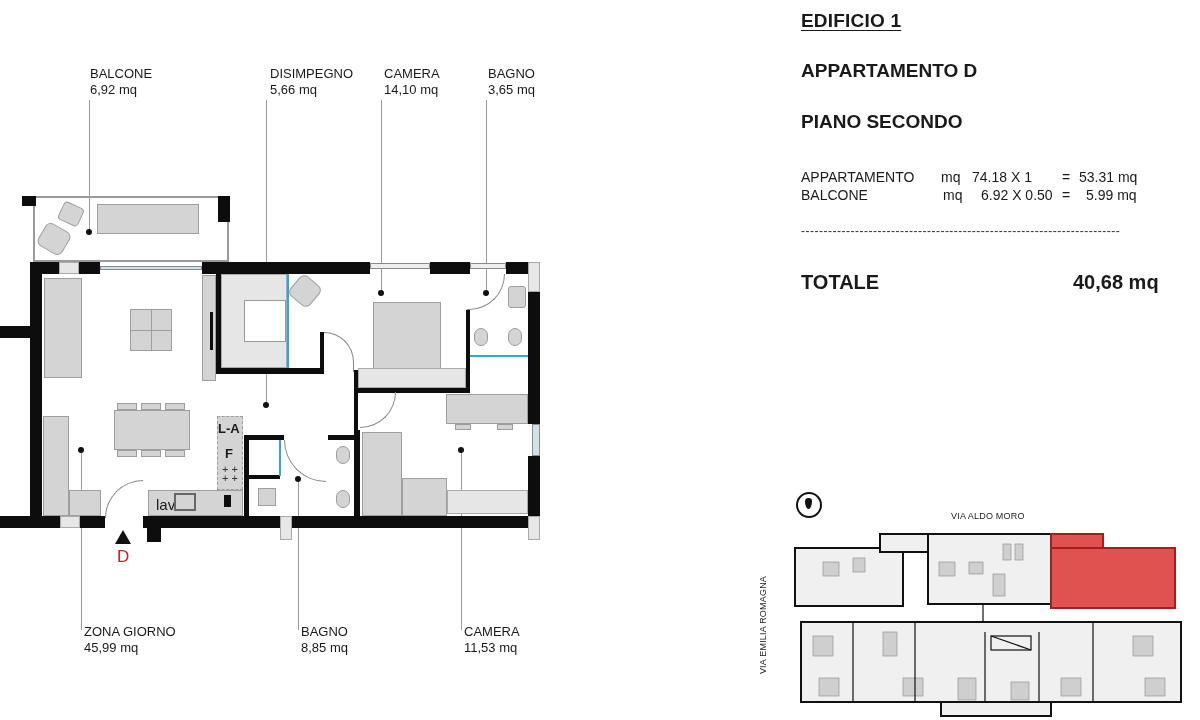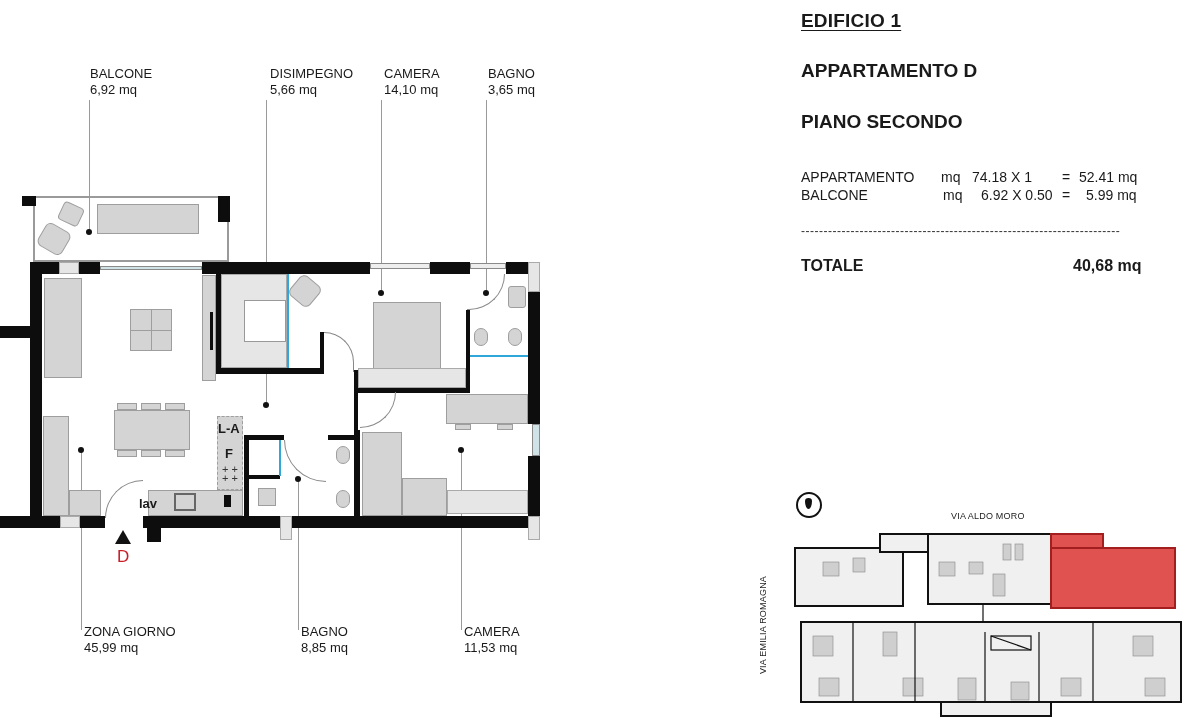--- a/index.html
+++ b/index.html
@@ -13,38 +13,38 @@
   .furn { position:absolute; background:#d4d4d4; border:1px solid #9e9e9e; box-sizing:border-box; }
   .furn-light { position:absolute; background:#e6e6e6; border:1px solid #aaaaaa; box-sizing:border-box; }
   .glass { position:absolute; background:#cfe3e6; border:1px solid #8a8a8a; box-sizing:border-box; }
   .shower { position:absolute; background:#2fa7d8; }
   .title-1 { position:absolute; left:801px; top:10px; font-size:19px; font-weight:bold;
              text-decoration:underline; text-underline-offset:3px; letter-spacing:0.2px; }
   .title-2 { position:absolute; left:801px; top:60px; font-size:19px; font-weight:bold; }
   .title-3 { position:absolute; left:801px; top:111px; font-size:19px; font-weight:bold; }
   .calc { position:absolute; font-size:14px; line-height:18px; white-space:pre; }
   .sep { position:absolute; left:801px; top:224px; font-size:12px; letter-spacing:0.5px; color:#333; white-space:pre; }
-  .total { position:absolute; top:257px; font-size:16px; font-weight:bold; }
+  .total { position:absolute; top:271px; font-size:20px; font-weight:bold; }
   .street { position:absolute; font-size:9px; color:#222; letter-spacing:0.2px; }
   .key-plan { position:absolute; left:793px; top:532px; width:404px; height:186px; }
 </style>
 </head>
 <body>
 
 <div>
   <div class="title-1">EDIFICIO 1</div>
   <div class="title-2">APPARTAMENTO D</div>
   <div class="title-3">PIANO SECONDO</div>
 
   <div>
     <span class="calc" style="left:801px;top:168px;">APPARTAMENTO</span>
     <span class="calc" style="left:941px;top:168px;">mq</span>
     <span class="calc" style="left:972px;top:168px;">74.18 X 1</span>
     <span class="calc" style="left:1062px;top:168px;">=</span>
-    <span class="calc" style="left:1079px;top:168px;">52.41 mq</span>
+    <span class="calc" style="left:1079px;top:168px;">53.31 mq</span>
   </div>
   <div>
     <span class="calc" style="left:801px;top:186px;">BALCONE</span>
     <span class="calc" style="left:943px;top:186px;">mq</span>
     <span class="calc" style="left:981px;top:186px;">6.92 X 0.50</span>
     <span class="calc" style="left:1062px;top:186px;">=</span>
     <span class="calc" style="left:1086px;top:186px;">5.99 mq</span>
   </div>
   <div class="sep">-----------------------------------------------------------------------</div>
   <div class="total" style="left:801px;">TOTALE</div>
@@ -114,21 +114,21 @@
   <div class="furn" style="left:141px;top:450px;width:20px;height:7px;"></div>
   <div class="furn" style="left:165px;top:450px;width:20px;height:7px;"></div>
   <div class="furn" style="left:43px;top:416px;width:26px;height:100px;"></div>
   <div class="furn" style="left:69px;top:490px;width:32px;height:26px;"></div>
 
   <div class="abs" style="left:105px;top:480px;width:38px;height:38px;border-top-left-radius:38px;border-top:1px solid #888;border-left:1px solid #888;box-sizing:border-box;"></div>
   <div class="abs" style="left:115px;top:530px;width:0;height:0;border-left:8px solid transparent;border-right:8px solid transparent;border-bottom:14px solid #111;"></div>
   <div class="abs" style="left:117px;top:547px;font-size:17px;color:#c8202a;">D</div>
 
   <div class="furn" style="left:148px;top:490px;width:95px;height:26px;"></div>
-  <div class="abs" style="left:139px;top:496px;font-size:13px;font-weight:bold;">lav</div>
+  <div class="abs" style="left:156px;top:496px;font-size:15px;">lav</div>
   <div class="abs" style="left:174px;top:493px;width:22px;height:18px;border:2px solid #666;box-sizing:border-box;"></div>
   <div class="furn" style="left:217px;top:416px;width:26px;height:74px;border-style:dashed;"></div>
   <div class="abs" style="left:218px;top:421px;font-size:13px;font-weight:bold;">L-A</div>
   <div class="abs" style="left:225px;top:446px;font-size:13px;font-weight:bold;">F</div>
   <div class="abs" style="left:219px;top:465px;width:22px;height:20px;font-size:11px;line-height:9px;text-align:center;color:#333;">+ +<br>+ +</div>
   <div class="wall" style="left:224px;top:495px;width:7px;height:12px;"></div>
 
   <div class="wall" style="left:216px;top:274px;width:5px;height:100px;"></div>
   <div class="wall" style="left:216px;top:368px;width:106px;height:6px;"></div>
   <div class="furn-light" style="left:221px;top:274px;width:66px;height:94px;"></div>

